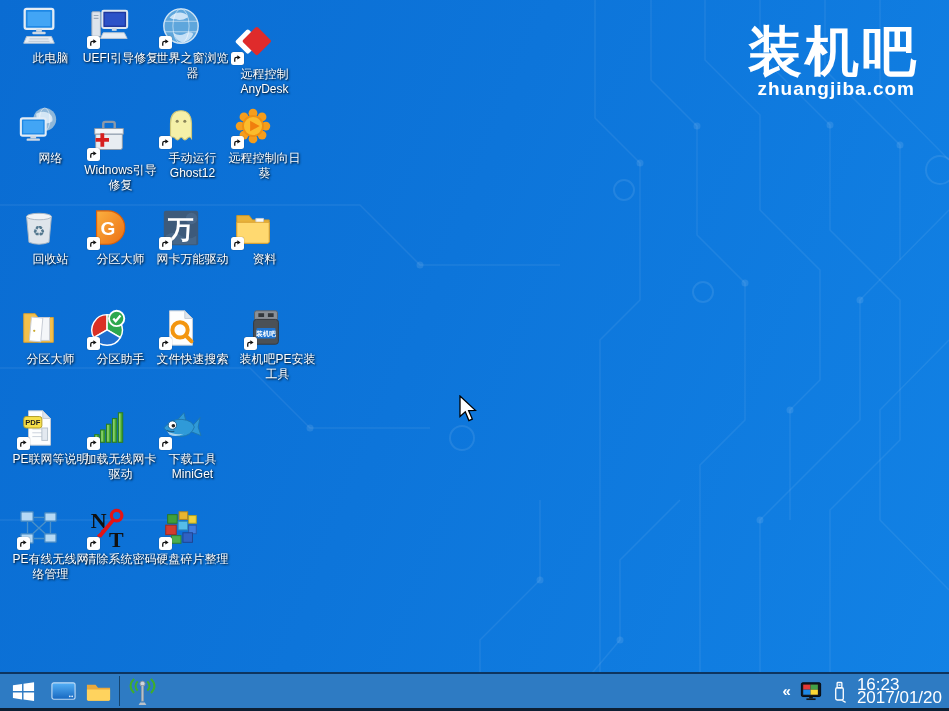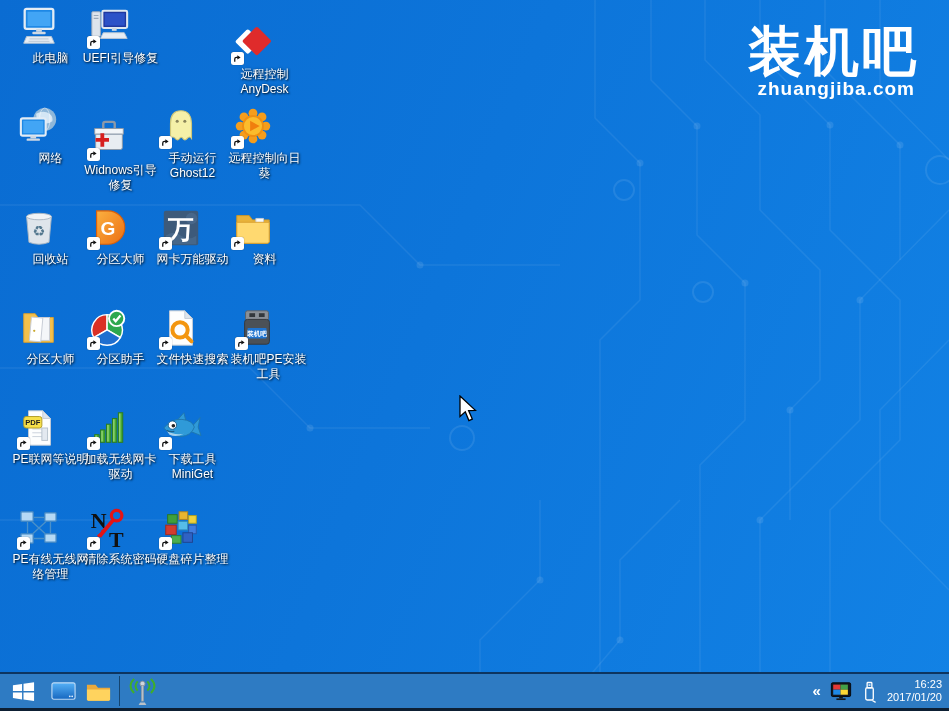--- a/index.html
+++ b/index.html
@@ -24,21 +24,21 @@
   .taskbar{position:absolute;left:0;right:0;bottom:0;height:39px;background:#2e7bc3;
     border-top:2px solid #0d3560;box-sizing:border-box;}
   .taskbar::after{content:"";position:absolute;left:0;right:0;bottom:0;height:3px;background:#0d1f33;}
   .tb-left{position:absolute;left:0;top:0;bottom:3px;display:flex;align-items:center;}
   .tb-btn{display:flex;align-items:center;justify-content:center;height:100%;border:none;background:transparent;padding:0;}
   .tb-start{width:46px;}
   .tb-ico{width:35px;}
   .tb-sep{width:1px;height:30px;background:#14446f;margin:0 5px 0 3px;}
   .tb-right{position:absolute;right:7px;top:0;bottom:3px;display:flex;align-items:center;gap:9px;}
   .tray-expand{color:#fff;font-size:15px;font-weight:bold;line-height:1;padding-bottom:2px;}
-  .clock{color:#fff;font-size:11px;line-height:13px;text-align:right;white-space:nowrap;}
+  .clock{color:#fff;font-size:17px;line-height:13px;white-space:nowrap;}
   
   .cursor{position:absolute;left:459px;top:395px;width:19px;height:29px;pointer-events:none;}
 </style>
 </head>
 <body>
 
 <div id="screen">
 
   <svg class="circuit" width="949" height="711" viewBox="0 0 949 711">
     <g fill="none" stroke="#ffffff" stroke-opacity="0.07" stroke-width="1.5" stroke-linejoin="round">
@@ -110,20 +110,39 @@
       <span class="shortcut-badge">
           <svg viewBox="0 0 12 12">
             <path d="M3 9.5 V6.6 Q3 4.8 5 4.8 h1.4" fill="none" stroke="#111" stroke-width="1.4"></path>
             <path d="M5.8 2.4 L9.4 4.8 L5.8 7.2 Z" fill="#111"></path>
           </svg>
         </span>
     </div>
     <div class="icon-label">UEFI引导修复</div>
   </div>
 
+  <div class="desktop-icon" style="left:139px;top:6px">
+    <div class="icon-art">
+      <svg viewBox="0 0 44 44">
+          <circle cx="22" cy="21" r="18" fill="#5ea6dc"></circle>
+          <path d="M10 12 q6 -6 13 -5 q6 1 6 5 q-7 4 -12 2 q-5 0 -7 -2z" fill="#d7eafa" opacity=".9"></path>
+          <path d="M14 28 q6 4 12 1 q5 -3 9 0 q-3 8 -12 9 q-7 -2 -9 -10z" fill="#d7eafa" opacity=".85"></path>
+          <ellipse cx="22" cy="21" rx="8.5" ry="18" fill="none" stroke="#ffffff" stroke-opacity=".55"></ellipse>
+          <path d="M4.5 16 h35 M4.5 27 h35" stroke="#fff" stroke-opacity=".55"></path>
+          <circle cx="22" cy="21" r="18" fill="none" stroke="#cfe4f5" stroke-width="1.5"></circle>
+        </svg>
+      <span class="shortcut-badge">
+          <svg viewBox="0 0 12 12">
+            <path d="M3 9.5 V6.6 Q3 4.8 5 4.8 h1.4" fill="none" stroke="#111" stroke-width="1.4"></path>
+            <path d="M5.8 2.4 L9.4 4.8 L5.8 7.2 Z" fill="#111"></path>
+          </svg>
+        </span>
+    </div>
+    <div class="icon-label">世界之窗浏览器</div>
+  </div>
 
   <div class="desktop-icon" style="left:211px;top:22px">
     <div class="icon-art">
       <svg viewBox="0 0 44 44">
           <rect x="7" y="11" width="19" height="19" rx="2" fill="#ffffff" transform="rotate(45 16.5 20.5)"></rect>
           <rect x="15" y="9" width="22" height="22" rx="2" fill="#df2b2b" transform="rotate(45 26 20)"></rect>
         </svg>
       <span class="shortcut-badge">
           <svg viewBox="0 0 12 12">
             <path d="M3 9.5 V6.6 Q3 4.8 5 4.8 h1.4" fill="none" stroke="#111" stroke-width="1.4"></path>
@@ -322,21 +341,21 @@
       <span class="shortcut-badge">
           <svg viewBox="0 0 12 12">
             <path d="M3 9.5 V6.6 Q3 4.8 5 4.8 h1.4" fill="none" stroke="#111" stroke-width="1.4"></path>
             <path d="M5.8 2.4 L9.4 4.8 L5.8 7.2 Z" fill="#111"></path>
           </svg>
         </span>
     </div>
     <div class="icon-label">文件快速搜索</div>
   </div>
 
-  <div class="desktop-icon" style="left:215px;top:307px">
+  <div class="desktop-icon" style="left:224px;top:307px">
     <div class="icon-art">
       <svg viewBox="0 0 44 44">
           <rect x="10" y="4" width="24" height="10" rx="2" fill="#8a9097" stroke="#5c6268"></rect>
           <rect x="14" y="6.5" width="6" height="4" fill="#33383d"></rect>
           <rect x="24" y="6.5" width="6" height="4" fill="#33383d"></rect>
           <rect x="9" y="13" width="26" height="26" rx="3" fill="#4b5157" stroke="#33383d"></rect>
           <rect x="12" y="22" width="20" height="11" rx="1" fill="#1f74d0"></rect>
           <text x="22" y="30.5" font-size="7" font-weight="bold" fill="#fff" text-anchor="middle">装机吧</text>
         </svg>
       <span class="shortcut-badge">

